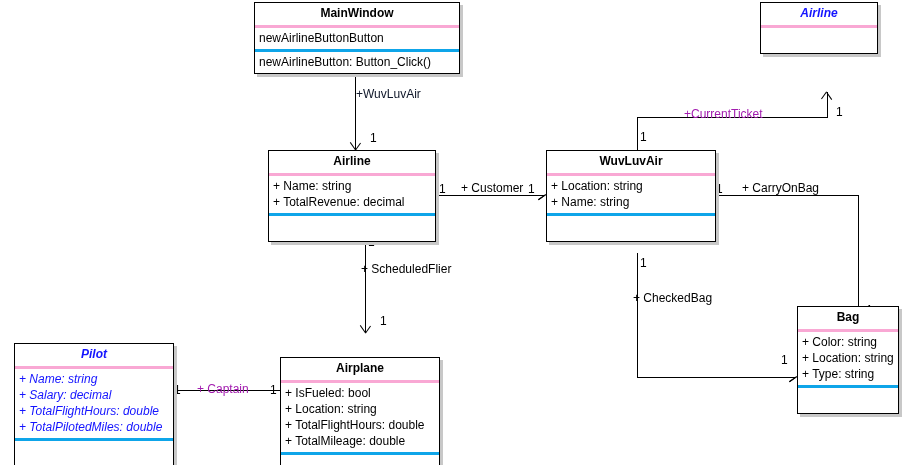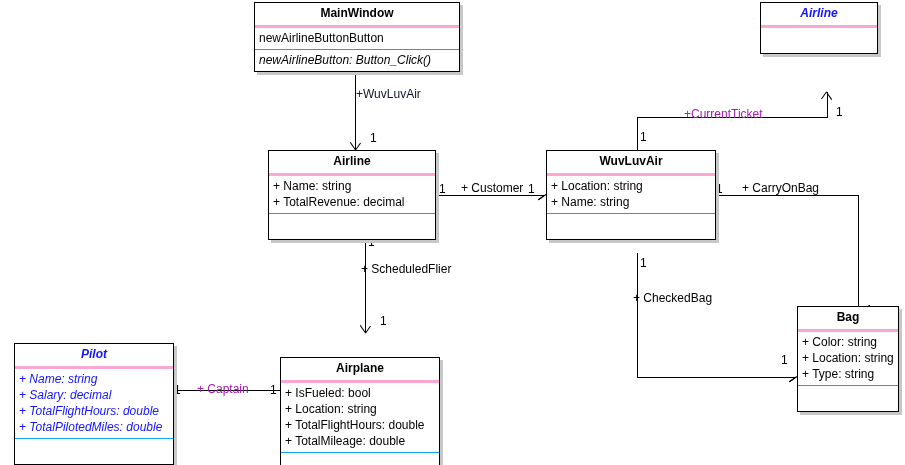--- a/index.html
+++ b/index.html
@@ -29,26 +29,25 @@
     text-align: center;
     font-size: 12px;
     font-weight: bold;
     color: #000000;
     padding: 4px 4px 5px 4px;
     border-bottom: 3px solid #f9a8d4;
     line-height: 13px;
     white-space: nowrap;
   }
   .uml-compartment {
-    border-bottom: 1px solid #0ea5e9;
+    border-bottom: 3px solid #0ea5e9;
     padding: 2px 0 3px 0;
   }
   .uml-compartment:last-child {
     border-bottom: none;
-    font-style: italic;
   }
   .uml-attr {
     font-size: 12px;
     color: #000000;
     line-height: 16px;
     padding: 0 4px;
     white-space: nowrap;
   }
   .uml-empty {
     height: 20px;

